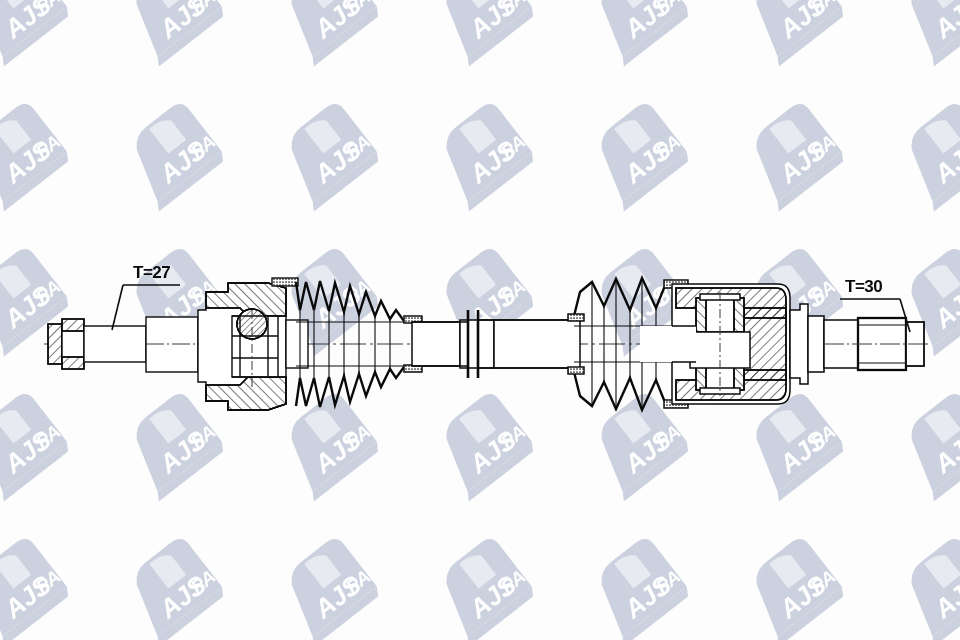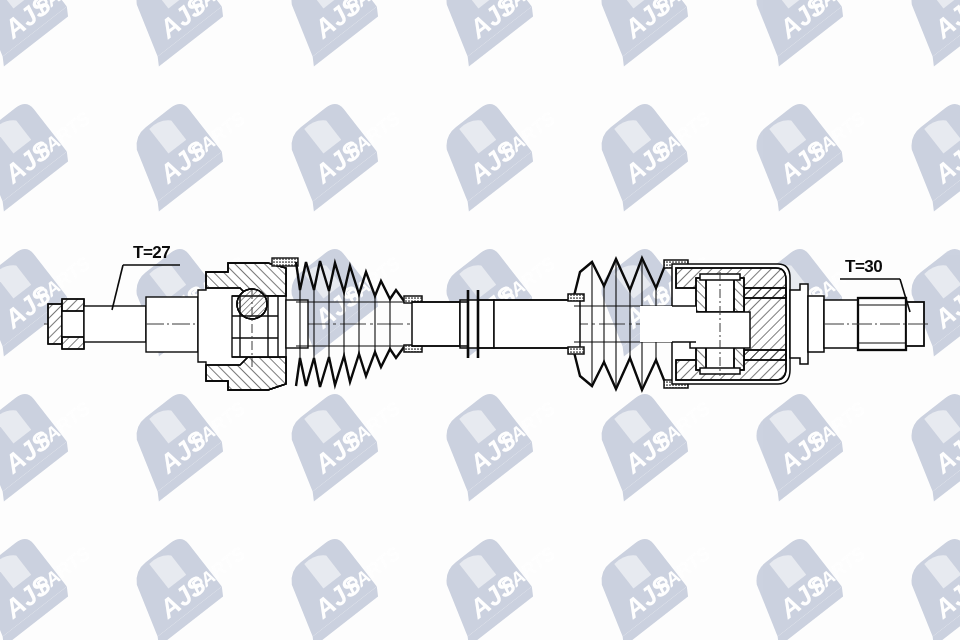--- a/index.html
+++ b/index.html
@@ -1,20 +1,20 @@
 <!DOCTYPE html>
 <html><head>
 <meta charset="utf-8">
 <style>
   html,body{margin:0;padding:0;background:#ffffff;}
   body{width:960px;height:640px;overflow:hidden;
        font-family:"Liberation Sans",sans-serif;}
   #page{position:relative;width:960px;height:640px;background:#fdfdfd;overflow:hidden;}
   #watermark-layer{position:absolute;inset:0;pointer-events:none;}
-  #drawing-layer{position:absolute;inset:0;}
+  #drawing-layer{position:absolute;inset:0;margin-top:20px;}
   .wm-tile{position:absolute;width:130px;height:130px;}
   .label-text{font-family:"Liberation Sans",sans-serif;font-weight:bold;
               font-size:17px;fill:#0a0a0a;letter-spacing:-0.5px;}
 </style>
 </head>
 <body>
 
 <div id="page">
 
   <div id="watermark-layer">

